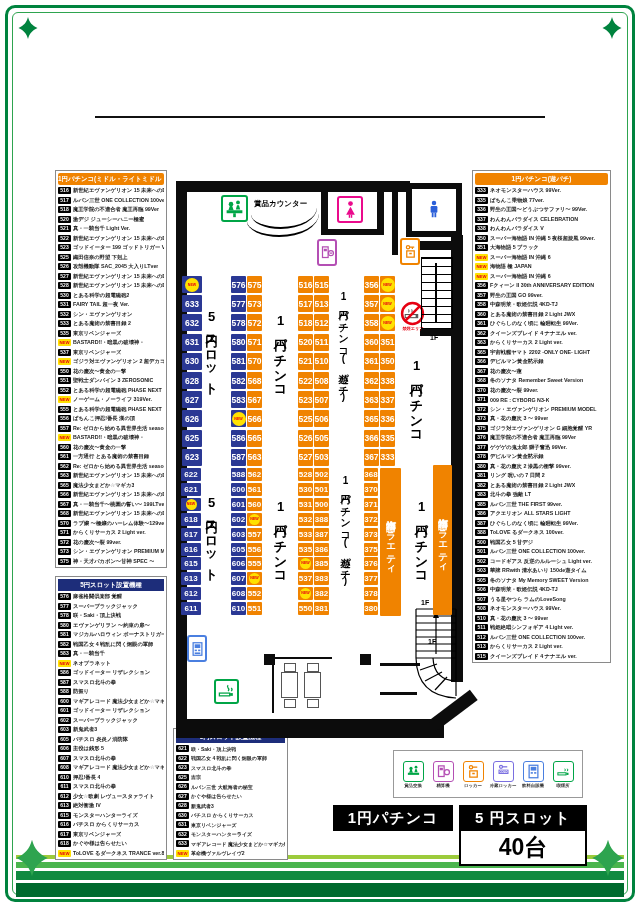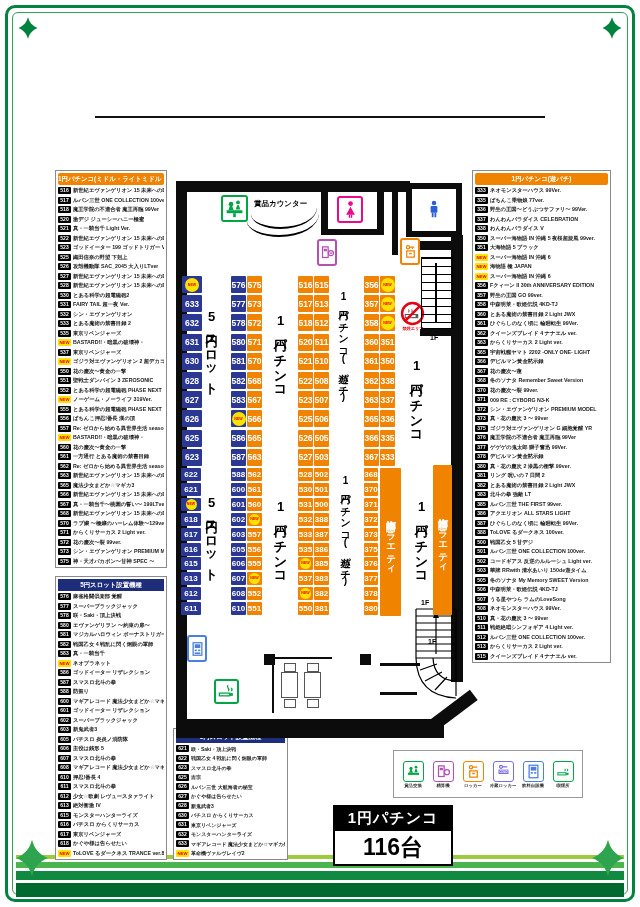--- a/index.html
+++ b/index.html
@@ -1015,18 +1015,19 @@
               <path d="M14 11.5 q2-2 0-4 M18 11.5 q2-2 0-4" stroke="#00a546" fill="none" stroke-width="1.6"></path>
             </g>
           </svg>
         </span>
     <span class="lb">喫煙所</span>
   </div>
 </div>
 
 <div class="badge" style="left:333px;top:805px;width:120px;">
   <div class="bh">1円パチンコ</div>
-  <div class="bv">116台</div>
 </div>
 <div class="badge" style="left:459px;top:805px;width:128px;">
+  <div class="bh">5 円スロット</div>
+  <div class="bv">40台</div>
 </div>
 
 </div>
 
 </body></html>

